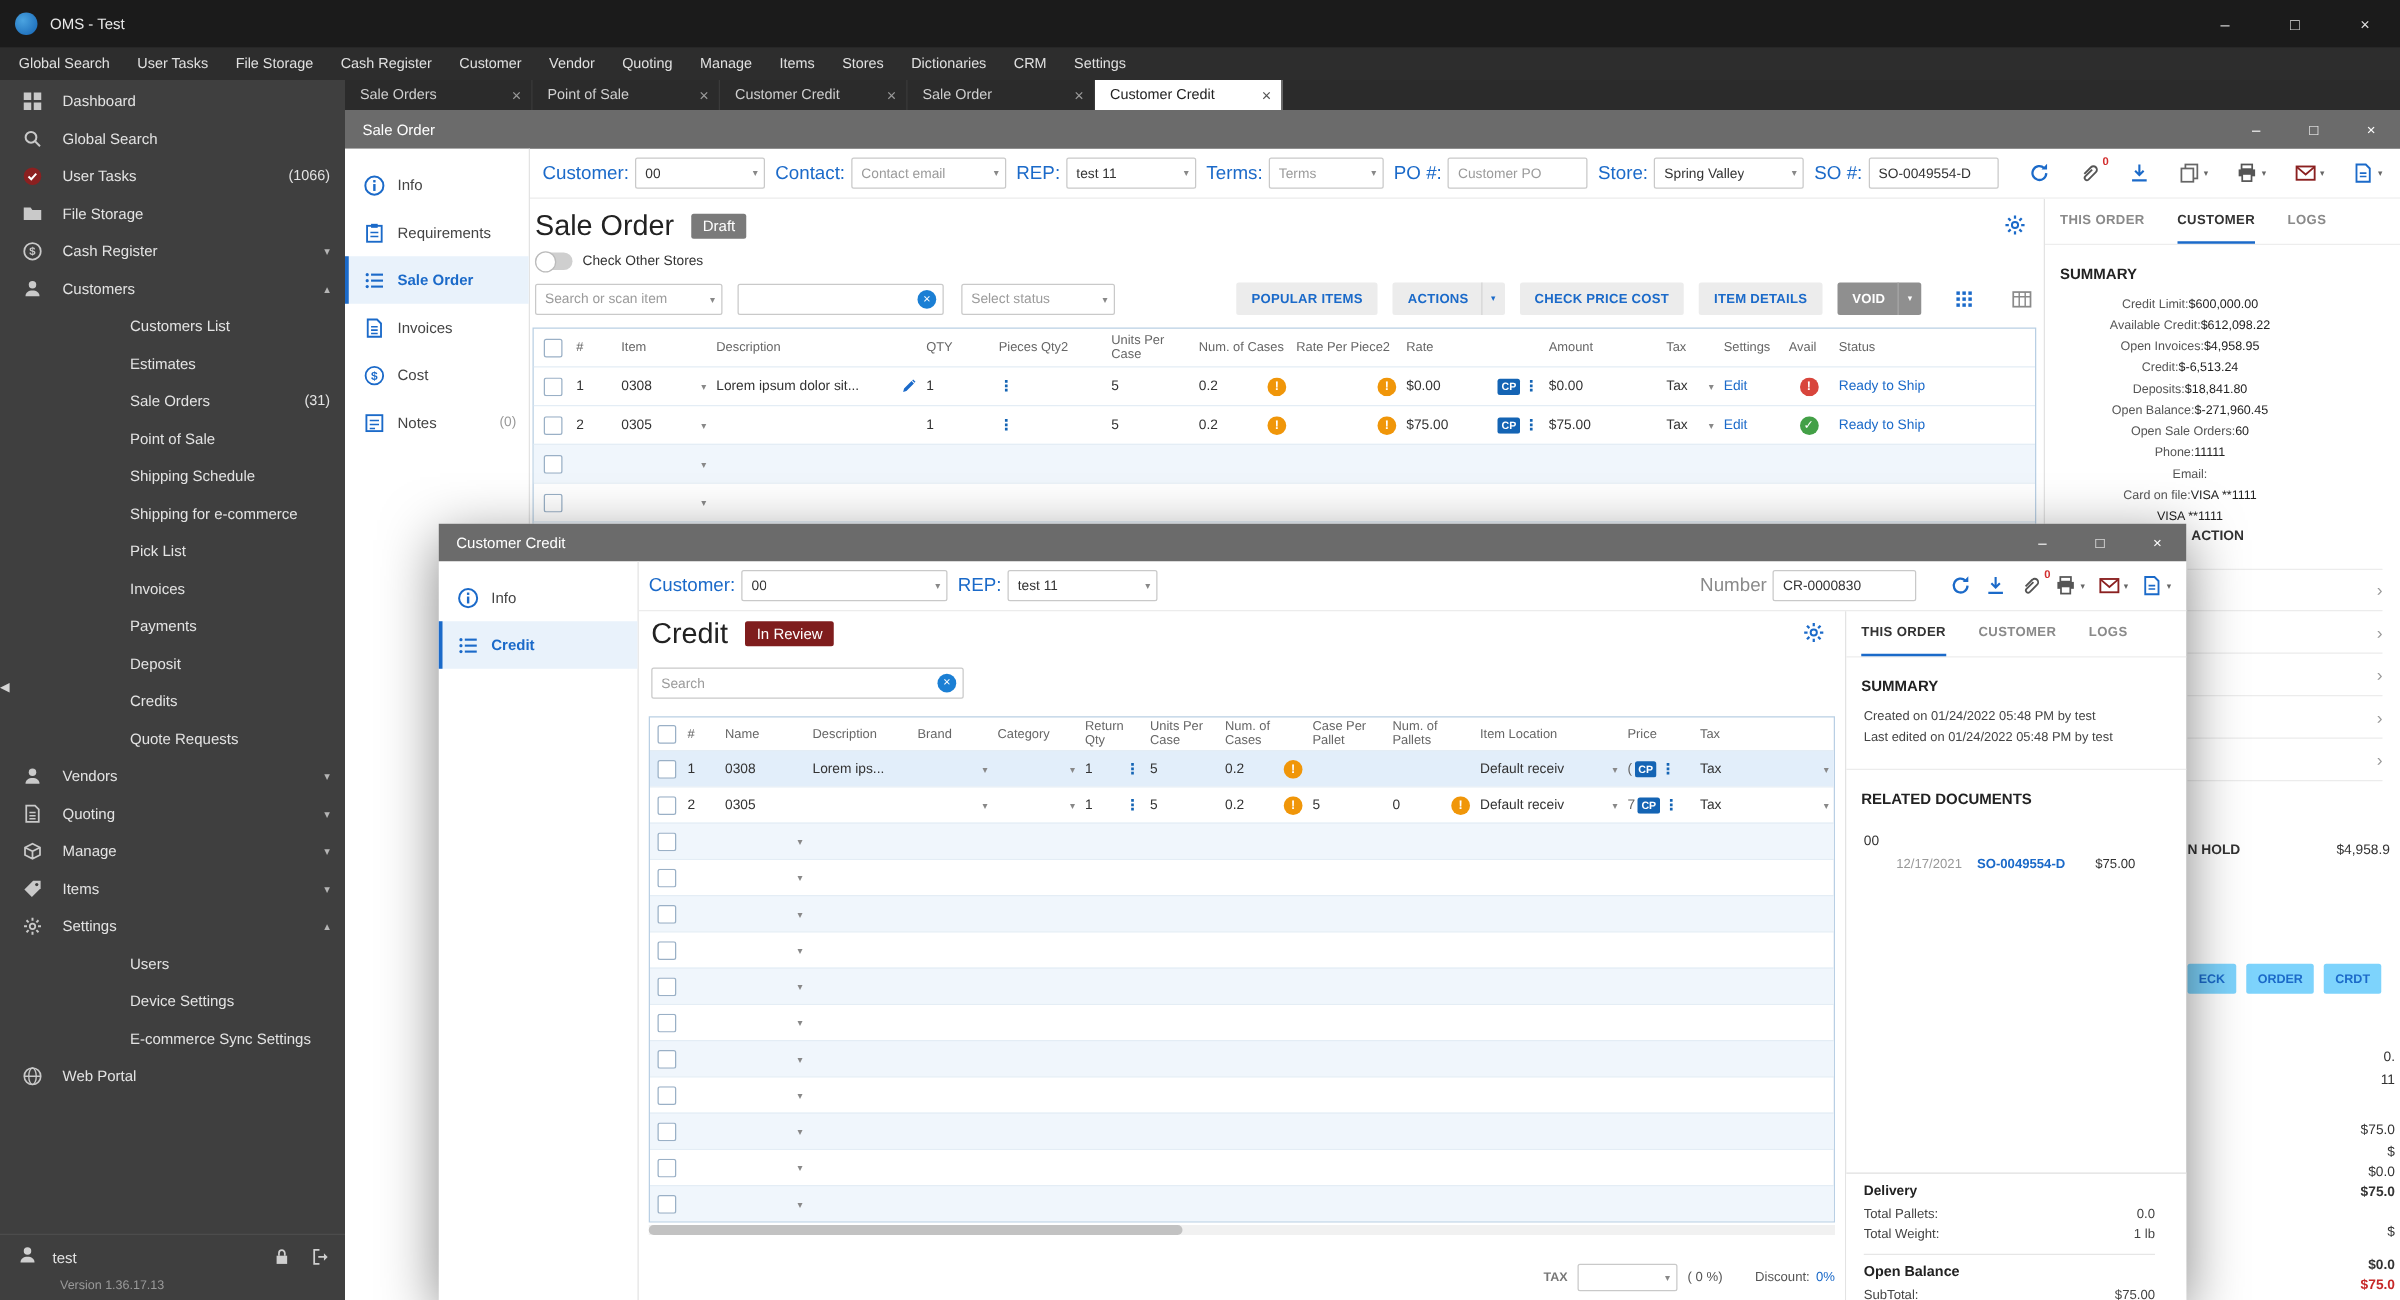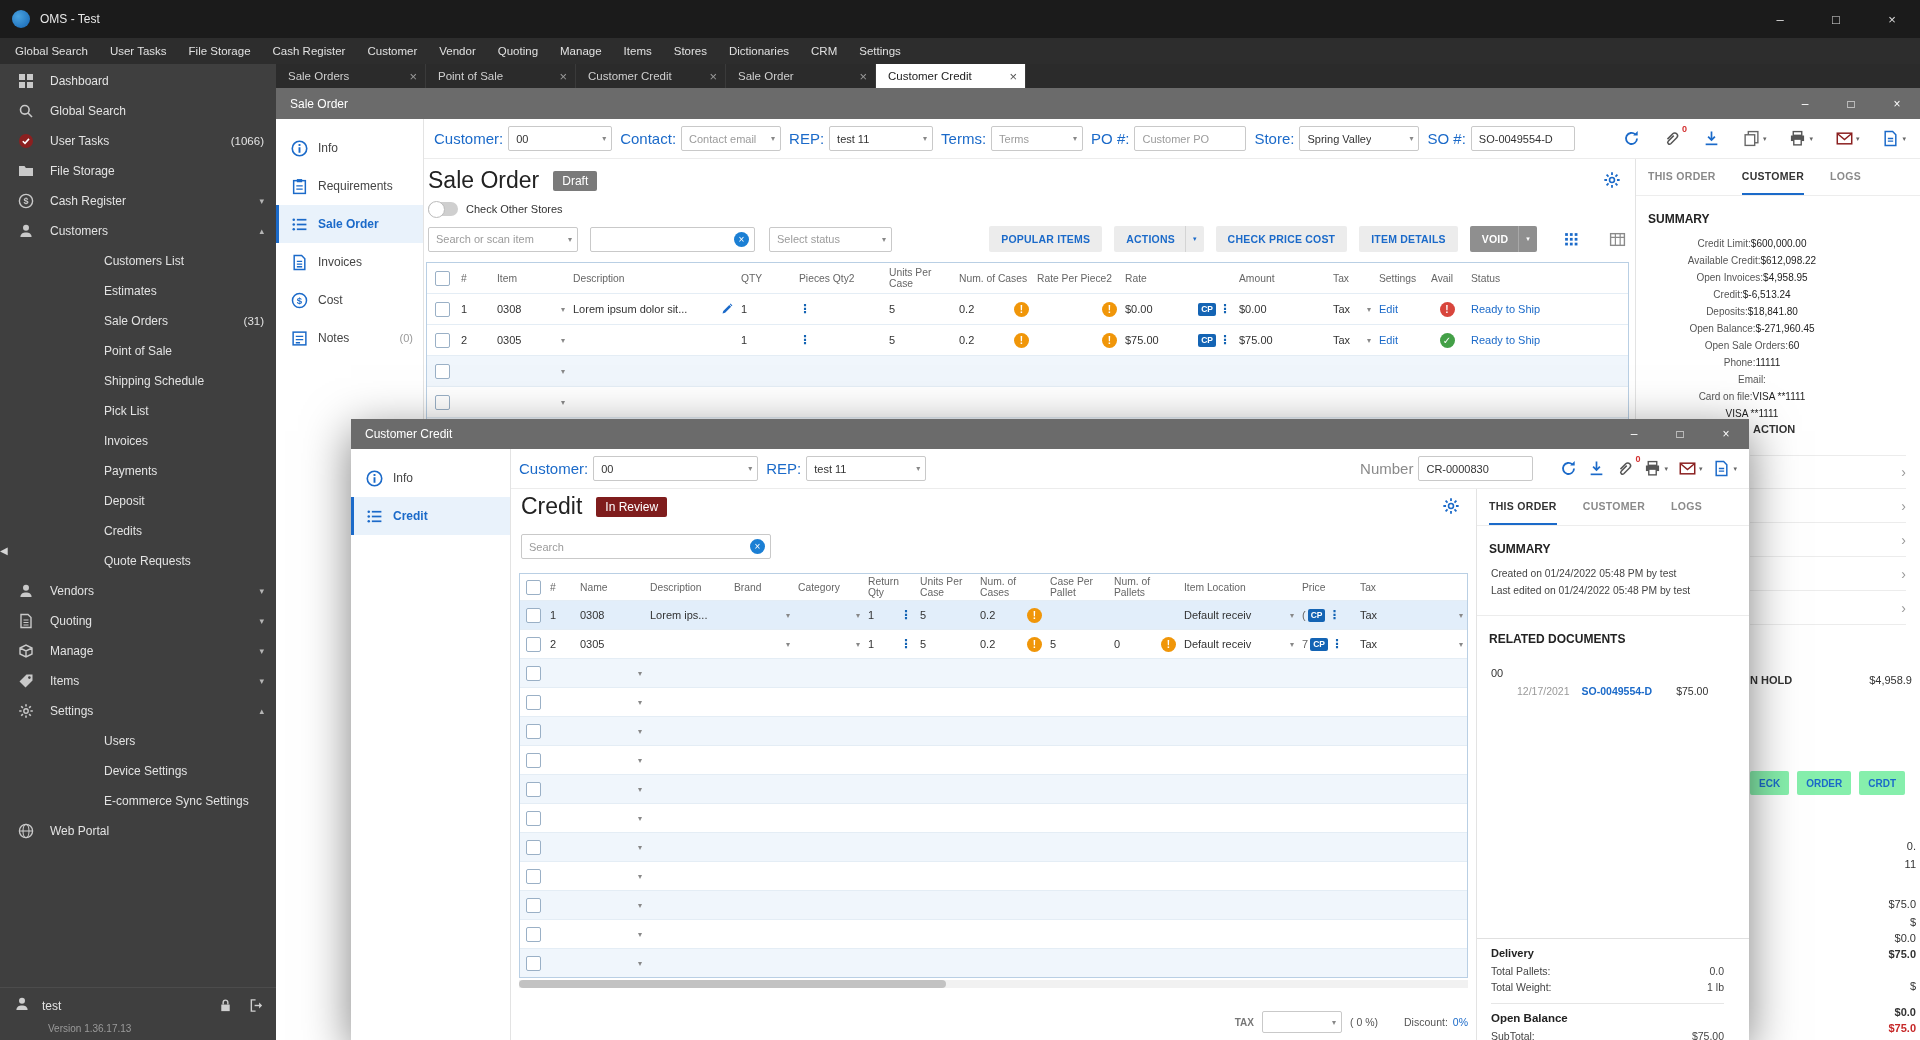--- a/index.html
+++ b/index.html
@@ -120,21 +120,21 @@
   .sum-title { font-size:12px; font-weight:bold; color:#222; padding:16px 12px 9px; }
   .sum-row { display:flex; justify-content:center; padding:1.5px 64px 1.5px 12px; font-size:10px; color:#555; line-height:14px; }
   .sum-row .v { color:#222; text-align:right; }
 
   .frag { position:absolute; }
   .frag-row { position:absolute; left:114px; right:14px; height:34px; border-bottom:1px solid #ececec; display:flex; align-items:center; }
   .frag-row .chevr { margin-left:auto; color:#999; font-size:14px; }
   .hold-row { position:absolute; left:114px; right:8px; top:506px; height:30px; display:flex; align-items:center; justify-content:space-between; font-size:11px; }
   .hold-row .hl { font-weight:bold; color:#333; }
   .pay-row { position:absolute; left:114px; top:612px; display:flex; gap:8px; }
-  .pay-btn { height:24px; background:#86efac; color:#1b6ac9; font-size:10px; font-weight:bold; padding:0 9px; display:flex; align-items:center; border-radius:2px; }
+  .pay-btn { height:24px; background:#7dd3fc; color:#1b6ac9; font-size:10px; font-weight:bold; padding:0 9px; display:flex; align-items:center; border-radius:2px; }
   .tot { position:absolute; right:4px; font-size:11px; color:#333; white-space:nowrap; }
   .tot.b { font-weight:bold; }
   .tot.red { color:#c62828; font-weight:bold; }
 
   
   .cc-window { position:absolute; left:351px; top:419px; width:1398px; height:621px; background:#fff; box-shadow:0 12px 44px rgba(0,0,0,.5); z-index:50; }
   .cc-body { position:absolute; top:30px; left:0; right:0; bottom:0; }
   .cc-window .win-titlebar { height:30px; }
   .cc-nav { position:absolute; left:0; top:0; width:160px; bottom:0; border-right:1px solid #e3e3e3; padding-top:10px; }
   .cc-fields { position:absolute; left:160px; top:0; right:0; height:40px; border-bottom:1px solid #ececec; display:flex; align-items:center; padding:0 12px 0 0; }
@@ -253,20 +253,23 @@
           <span>Sale Orders</span>
           <span class="s-badge">(31)</span>
         </div>
         <div class="side-item indent">
           <span>Point of Sale</span>
         </div>
         <div class="side-item indent">
           <span>Shipping Schedule</span>
         </div>
         <div class="side-item indent">
+          <span>Shipping for e-commerce</span>
+        </div>
+        <div class="side-item indent">
           <span>Pick List</span>
         </div>
         <div class="side-item indent">
           <span>Invoices</span>
         </div>
         <div class="side-item indent">
           <span>Payments</span>
         </div>
         <div class="side-item indent">
           <span>Deposit</span>
@@ -407,21 +410,21 @@
       </div>
     </div>
 
     <div class="so-fields" id="so-fields">
         <span class="f-label">Customer:</span>
         <span class="select" style="width: 104px;">
           <span class="val">00</span>
           <span class="arrow">▾</span>
         </span>
         <span class="f-label">Contact:</span>
-        <span class="select ph" style="width: 100px;">
+        <span class="select ph" style="width: 124px;">
           <span class="val">Contact email</span>
           <span class="arrow">▾</span>
         </span>
         <span class="f-label">REP:</span>
         <span class="select" style="width: 104px;">
           <span class="val">test 11</span>
           <span class="arrow">▾</span>
         </span>
         <span class="f-label">Terms:</span>
         <span class="select ph" style="width: 92px;">

